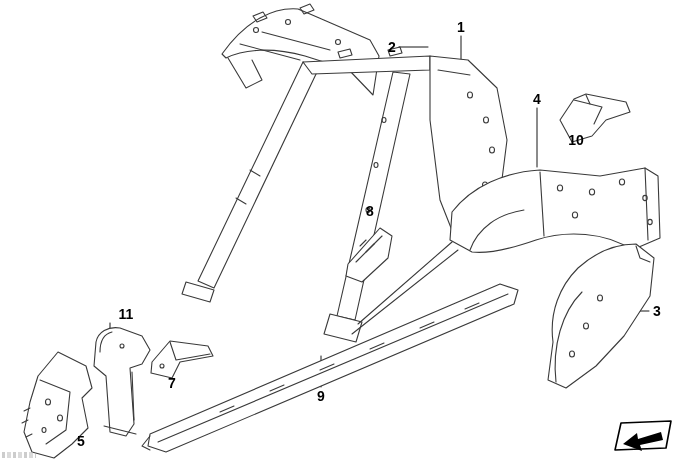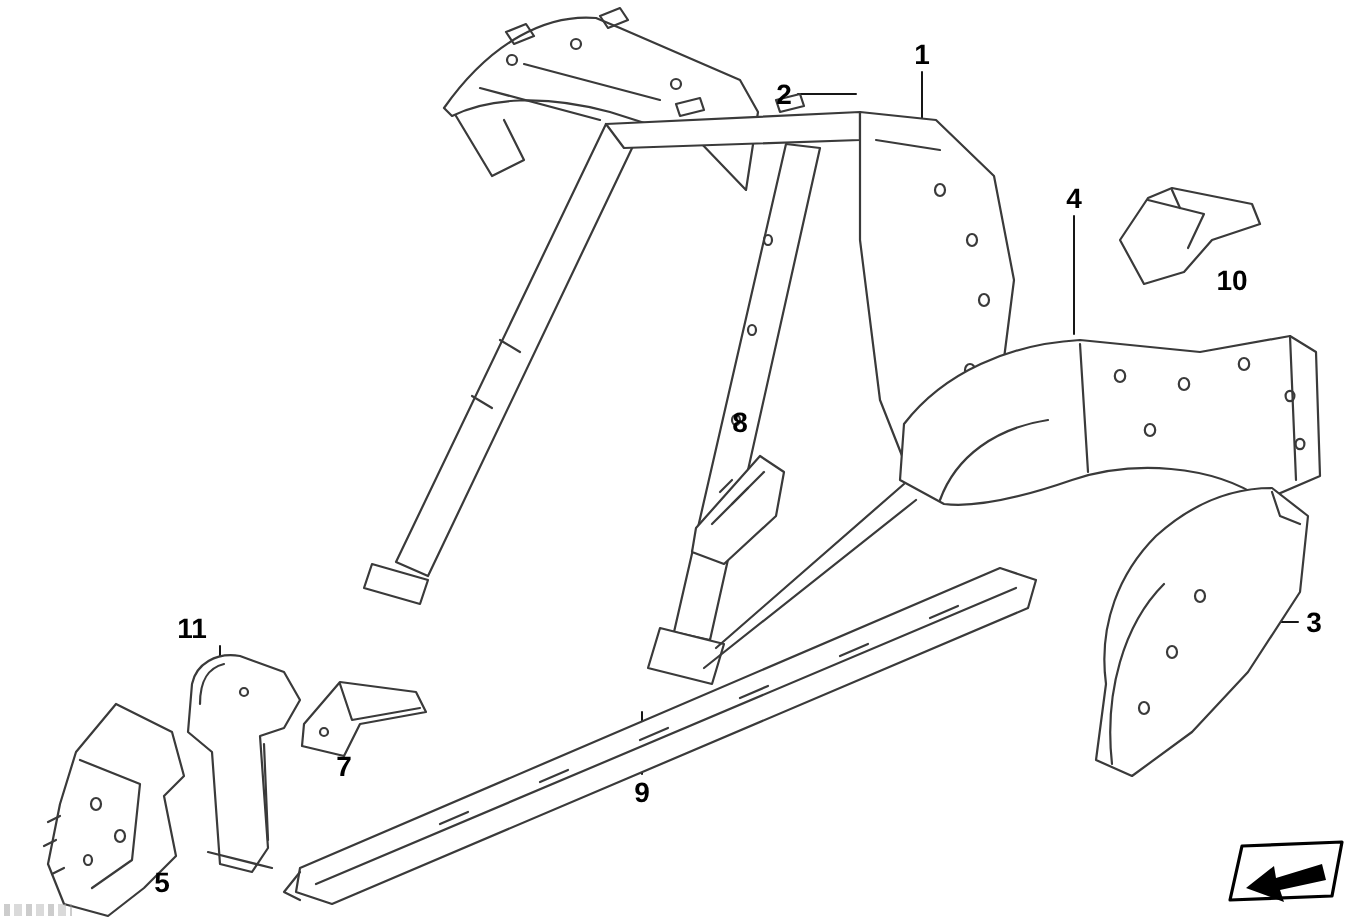--- a/index.html
+++ b/index.html
@@ -154,22 +154,22 @@
   </svg>
 
   <div class="callout" style="left:461px;top:27px">1</div>
   <div class="callout" style="left:392px;top:47px">2</div>
   <div class="callout" style="left:657px;top:311px">3</div>
   <div class="callout" style="left:537px;top:99px">4</div>
   <div class="callout" style="left:81px;top:441px">5</div>
   <div class="callout" style="left:172px;top:383px">7</div>
   <div class="callout" style="left:370px;top:211px">8</div>
   <div class="callout" style="left:321px;top:396px">9</div>
-  <div class="callout" style="left:616px;top:140px">10</div>
-  <div class="callout" style="left:96px;top:314px">11</div>
+  <div class="callout" style="left:576px;top:140px">10</div>
+  <div class="callout" style="left:126px;top:314px">11</div>
 
   <div class="nav-icon">
     <svg viewBox="0 0 62 38" width="62" height="38">
       <polygon points="8,4 58,2 53,29 2,31" fill="#ffffff" stroke="#000000" stroke-width="1.6" stroke-linejoin="round"></polygon>
       <path d="M10,25 L24,14 L25,20 L48,13 L50,21 L27,26 L29,32 Z" fill="#000000"></path>
     </svg>
   </div>
 
   <div class="smudge"></div>
 

